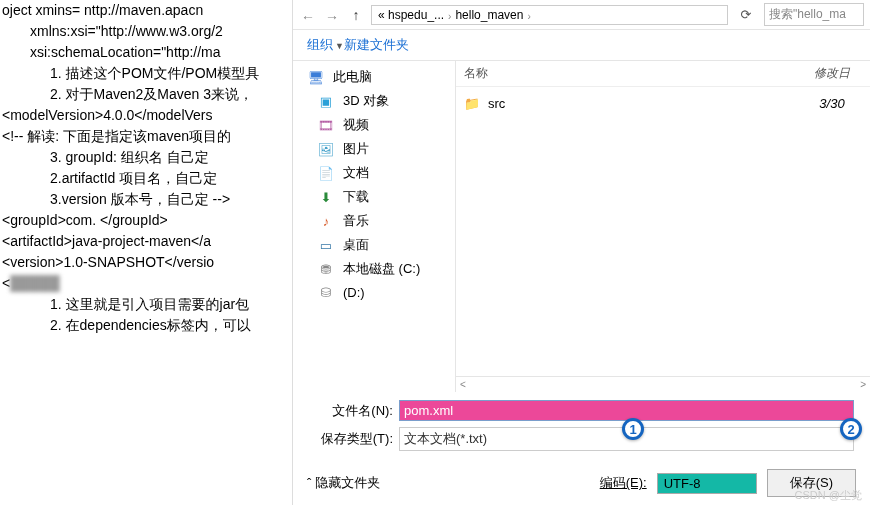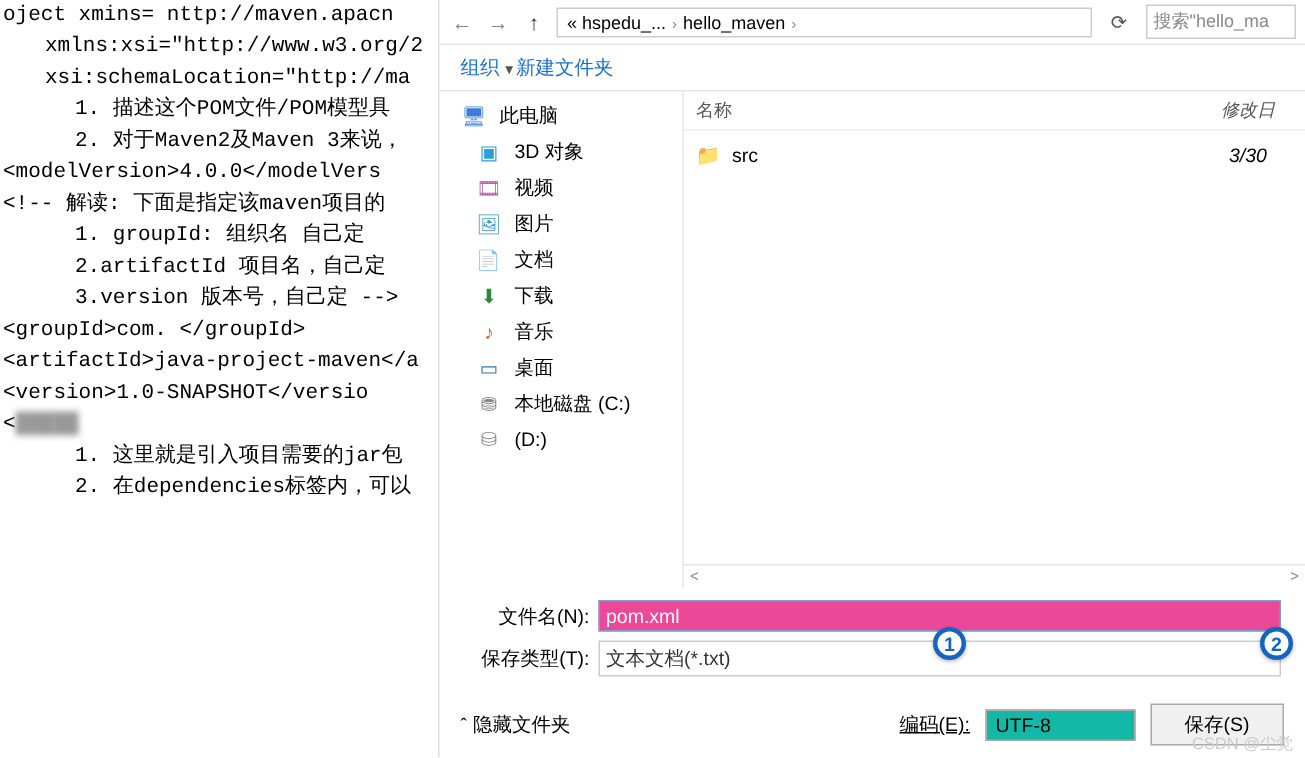--- a/index.html
+++ b/index.html
@@ -1,18 +1,18 @@
 <!DOCTYPE html>
 <html><head>
 <meta charset="utf-8">
 <style>
 * { margin: 0; padding: 0; box-sizing: border-box; }
 body { font-family: "Microsoft YaHei", Arial, sans-serif; font-size: 13px; color: #000; background: #fff; width: 870px; height: 505px; overflow: hidden; position: relative; }
 .container { display: flex; width: 100%; height: 100%; }
-.left-pane { width: 292px; padding: 0 2px; font-size: 14px; line-height: 1.5; overflow: hidden; white-space: nowrap; font-family: Liberation Mono, monospace; }
+.left-pane { width: 292px; padding: 0 2px; font-size: 14px; line-height: 1.5; overflow: hidden; white-space: nowrap; }
 .left-pane .line { white-space: nowrap; }
 .left-pane .indent1 { padding-left: 28px; }
 .left-pane .indent2 { padding-left: 48px; }
 .right-pane { flex: 1; border-left: 1px solid #ddd; display: flex; flex-direction: column; background: #fff; }
 .dialog-top { display: flex; align-items: center; padding: 2px 6px; gap: 6px; border-bottom: 1px solid #e5e5e5; height: 30px; }
 .nav-arrow { width: 18px; height: 18px; color: #888; display: flex; align-items: center; justify-content: center; font-size: 14px; }
 .nav-arrow.enabled { color: #333; }
 .breadcrumb { flex: 1; display: flex; align-items: flex-end; gap: 4px; border: 1px solid #ccc; padding: 2px 6px; font-size: 12px; background: #fff; }
 .bc-sep { color: #888; font-size: 10px; }
 .refresh { width: 24px; color: #555; text-align: center; }
@@ -65,21 +65,21 @@
 <div class="container">
   <div class="left-pane">
     <div class="line">oject xmins= nttp://maven.apacn</div>
     <div class="line indent1">    xmlns:xsi="http://www.w3.org/2</div>
     <div class="line indent1">    xsi:schemaLocation="http://ma</div>
     <div class="line indent2">        1. 描述这个POM文件/POM模型具</div>
     <div class="line indent2">        2. 对于Maven2及Maven 3来说，</div>
     <div class="line">&lt;modelVersion&gt;4.0.0&lt;/modelVers</div>
     <div class="line"></div>
     <div class="line">&lt;!-- 解读: 下面是指定该maven项目的</div>
-    <div class="line indent2">        1. groupId: 组织名 自己定</div>
+    <div class="line indent2">        3. groupId: 组织名 自己定</div>
     <div class="line indent2">        2.artifactId 项目名，自己定</div>
     <div class="line indent2">        3.version 版本号，自己定   --&gt;</div>
     <div class="line">&lt;groupId&gt;com.           &lt;/groupId&gt;</div>
     <div class="line">&lt;artifactId&gt;java-project-maven&lt;/a</div>
     <div class="line">&lt;version&gt;1.0-SNAPSHOT&lt;/versio</div>
     <div class="line"></div>
     <div class="line"><span>&lt;</span><span class="blur">█████</span></div>
     <div class="line indent2">        1. 这里就是引入项目需要的jar包</div>
     <div class="line indent2">        2. 在dependencies标签内，可以</div>
   </div>

